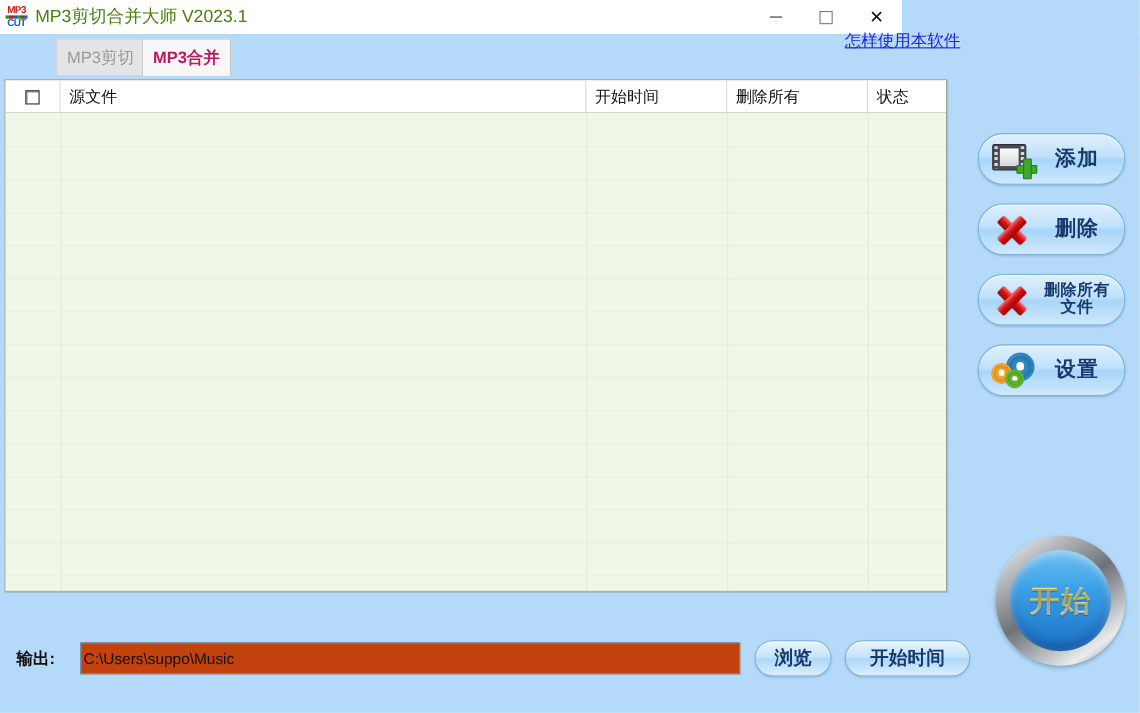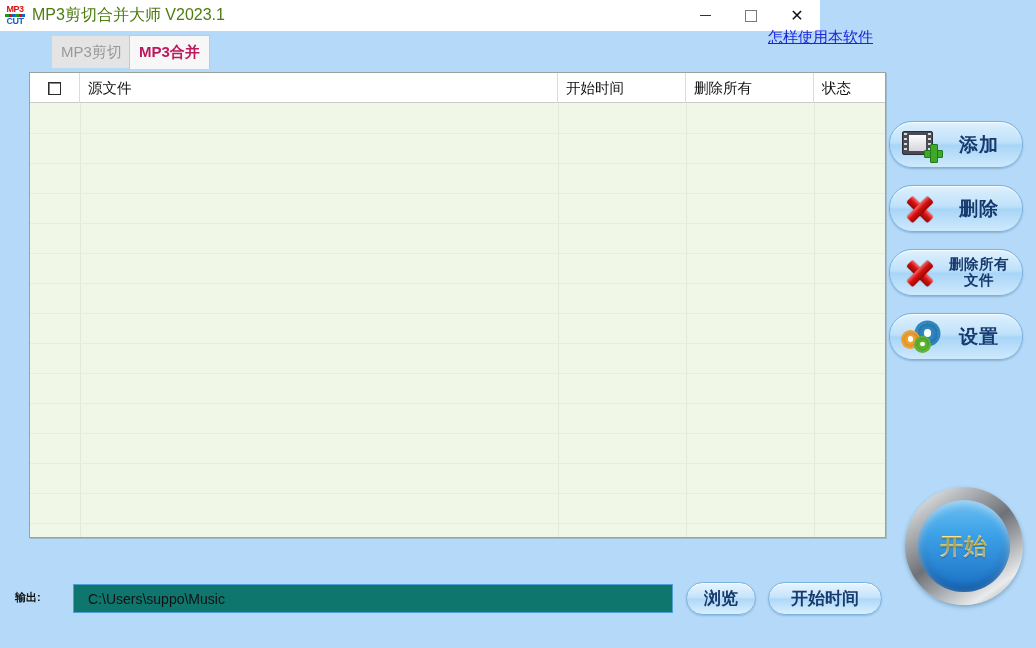--- a/index.html
+++ b/index.html
@@ -82,21 +82,21 @@
   }
   .help-link {
     position: absolute; right: 163px; top: 28px;
     font-size: 15px; color: #1c25d8; text-decoration: underline;
     font-family: Liberation Serif, serif;
     white-space: nowrap; cursor: pointer;
   }
 
   
   .table-wrap {
-    position: absolute; left: 29px; top: 72px;
+    position: absolute; left: 4px; top: 72px;
     width: 857px; height: 466px;
     background: #f1f7e6;
     border: 1px solid #9aa39a;
     box-shadow: 1px 1px 0 rgba(120,130,120,0.35);
     overflow: hidden;
   }
   .thead {
     display: flex; height: 30px; background: #ffffff;
     border-bottom: 1px solid #c8ccc4;
   }
@@ -219,38 +219,38 @@
     display: flex; align-items: center; justify-content: center;
   }
   .start-inner {
     width: 92px; height: 92px; border-radius: 50%;
     background: linear-gradient(180deg,#6ec0f2 0%, #3ea3e8 35%, #1a6fc4 100%);
     box-shadow: inset 0 3px 8px rgba(255,255,255,0.55),
                 inset 0 -4px 10px rgba(0,40,90,0.45);
     display: flex; align-items: center; justify-content: center;
   }
   .start-label {
-    font-size: 23px; font-weight: bold; letter-spacing: 1px;
+    font-size: 27px; font-weight: bold; letter-spacing: 1px;
     background: linear-gradient(180deg,#fff7b0 0%, #ffe75c 40%, #fffdf0 100%);
     -webkit-background-clip: text; background-clip: text; color: transparent;
     text-shadow: 0 1px 1px rgba(0,30,70,0.35);
     font-family: "Liberation Sans", "DejaVu Sans", sans-serif;
   }
 
   
   .out-label {
     position: absolute; left: 15px; top: 590px;
-    font-size: 11px; color: #111; font-weight: bold;
+    font-size: 15px; color: #111; font-weight: bold;
     font-family: "Liberation Sans", "DejaVu Sans", sans-serif;
   }
   .out-input {
     position: absolute; left: 73px; top: 584px;
     width: 600px; height: 29px;
-    background: #0f766e; border: 1px solid #4e9fd4;
-    font-size: 14px; color: #111; padding: 0 14px;
+    background: #c2410c; border: 1px solid #4e9fd4;
+    font-size: 14px; color: #111; padding: 0 2px;
     font-family: "Liberation Sans", "DejaVu Sans", sans-serif;
     outline: none;
   }
   .pillbtn {
     position: absolute; top: 582px; height: 33px;
     border-radius: 17px;
     background: linear-gradient(180deg,#e7f4fe 0%, #c6e4fb 45%, #aed8f8 52%, #daeffe 100%);
     border: 1px solid #7ab3e0;
     box-shadow: 0 1px 2px rgba(40,80,120,0.25), inset 0 1px 0 rgba(255,255,255,0.9);
     display: flex; align-items: center; justify-content: center;

